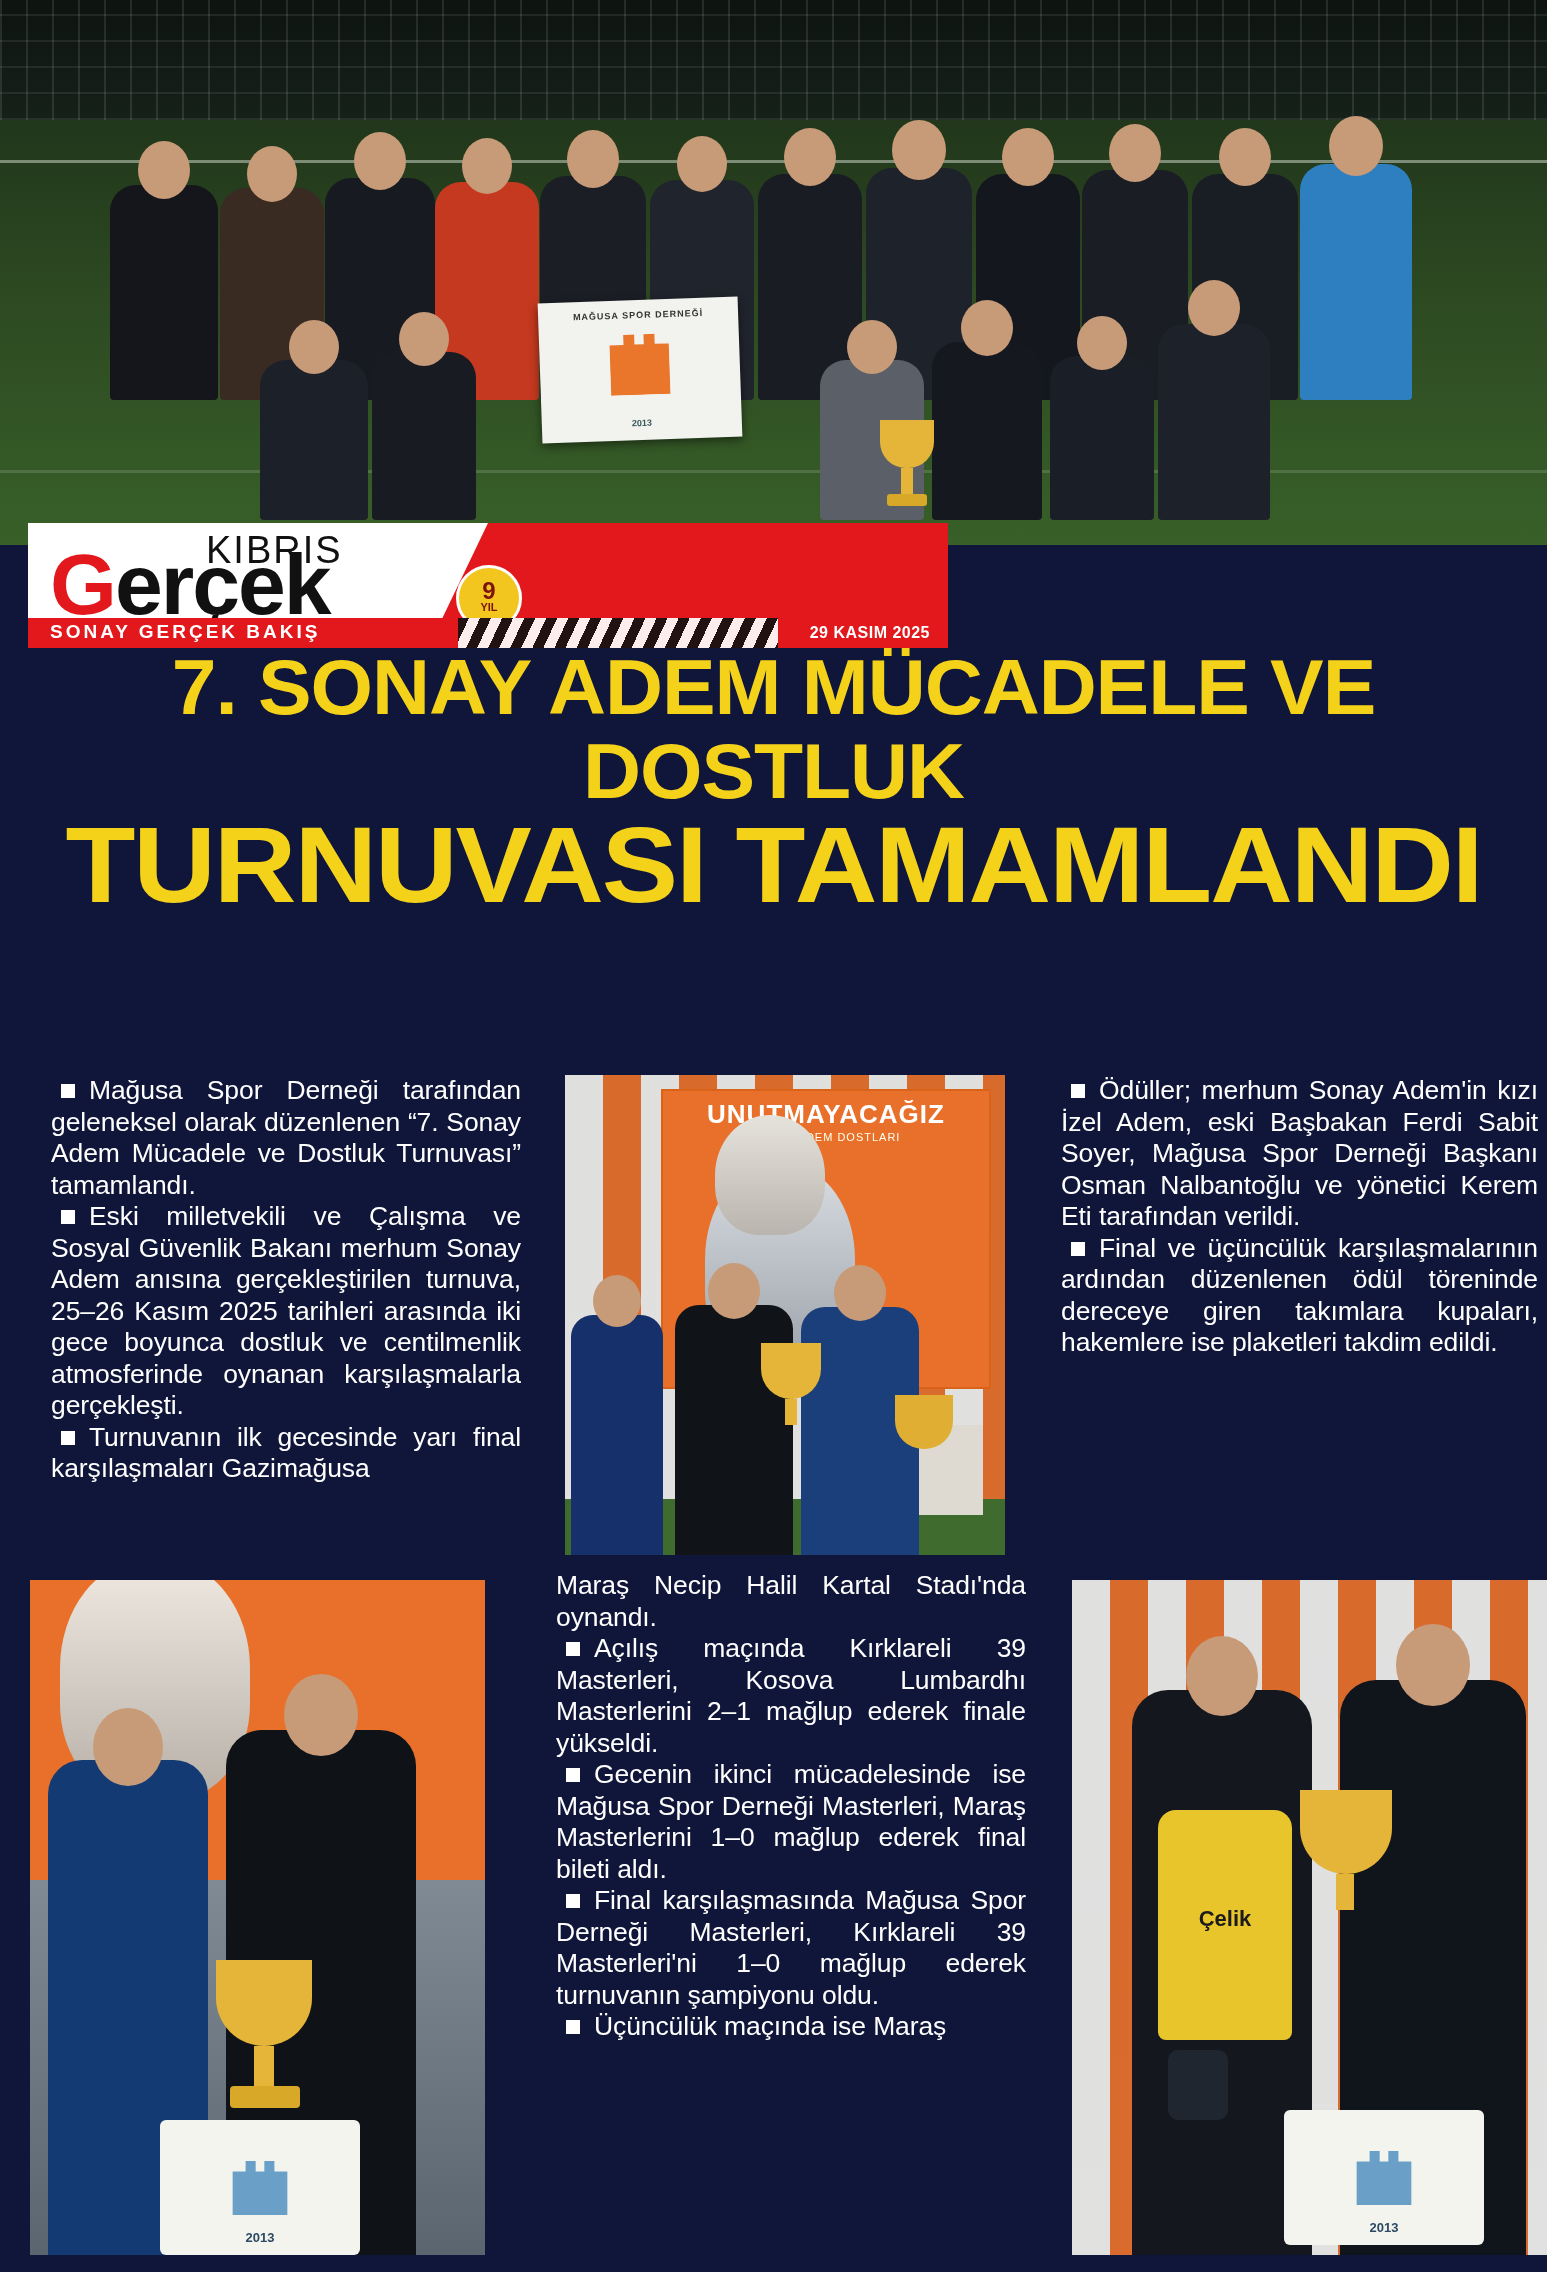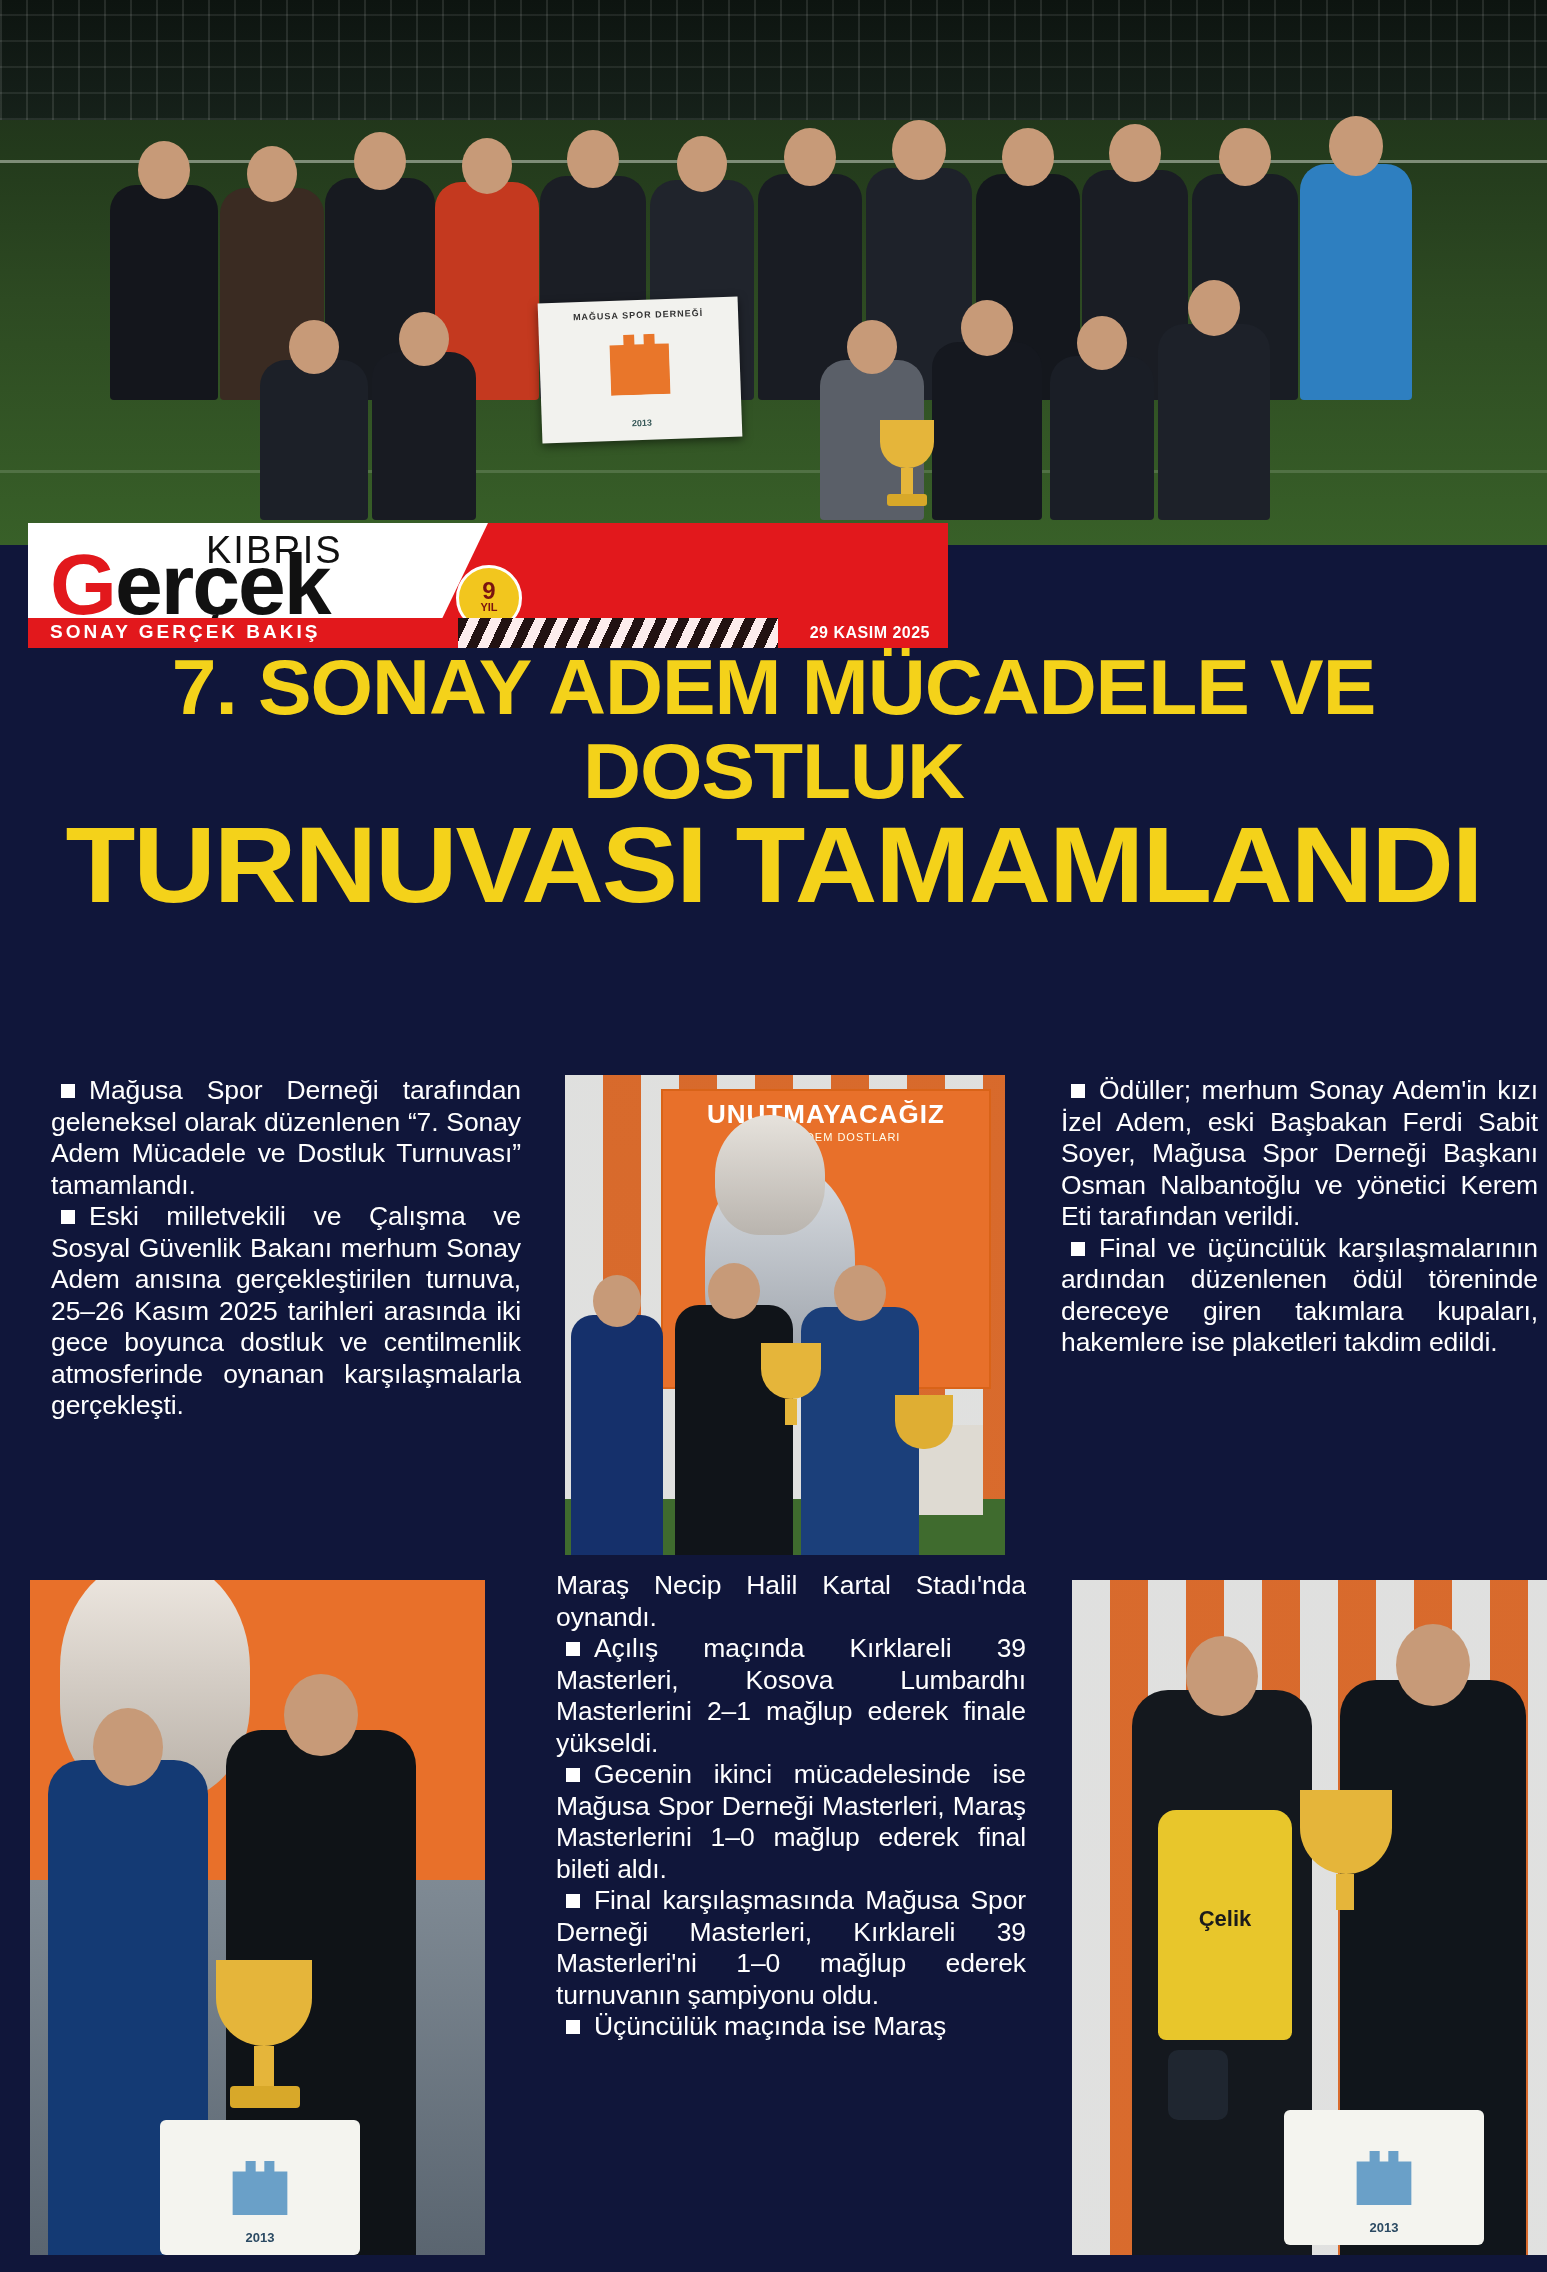--- a/index.html
+++ b/index.html
@@ -308,20 +308,21 @@
 <div class="headline">
   <div class="l1">7. SONAY ADEM MÜCADELE VE DOSTLUK</div>
   <div class="l2">TURNUVASI TAMAMLANDI</div>
 </div>
 
 <div class="content">
 
   <div class="col col-left">
     <p><span class="bullet"></span><span>Mağusa Spor Derneği tarafından geleneksel olarak düzenlenen “7. Sonay Adem Mücadele ve Dostluk Turnuvası” tamamlandı.</span></p>
     <p><span class="bullet"></span><span>Eski milletvekili ve Çalışma ve Sosyal Güvenlik Bakanı merhum Sonay Adem anısına gerçekleştirilen turnuva, 25–26 Kasım 2025 tarihleri arasında iki gece boyunca dostluk ve centilmenlik atmosferinde oynanan karşılaşmalarla gerçekleşti.</span></p>
+    <p><span class="bullet"></span><span>Turnuvanın ilk gecesinde yarı final karşılaşmaları Gazimağusa</span></p>
   </div>
 
   <div class="mid-photo">
     <div class="stripes-bg"></div>
     <div class="poster" style="left:96px; top:14px; width:330px; height:300px;">
       <div class="poster-title">UNUTMAYACAĞIZ</div>
       <div class="poster-sub">SONAY ADEM DOSTLARI</div>
       <div class="portrait" style="left:42px; top:74px; width:150px; height:210px; background:linear-gradient(180deg,#d9dde2 0%,#9aa0a8 100%);"></div>
     </div>
     <div class="portrait" style="left:150px; top:40px; width:110px; height:120px; background:linear-gradient(180deg,#e6e2dc 0%,#b9b4ae 100%); border-radius:50% 50% 40% 40%;"></div>

